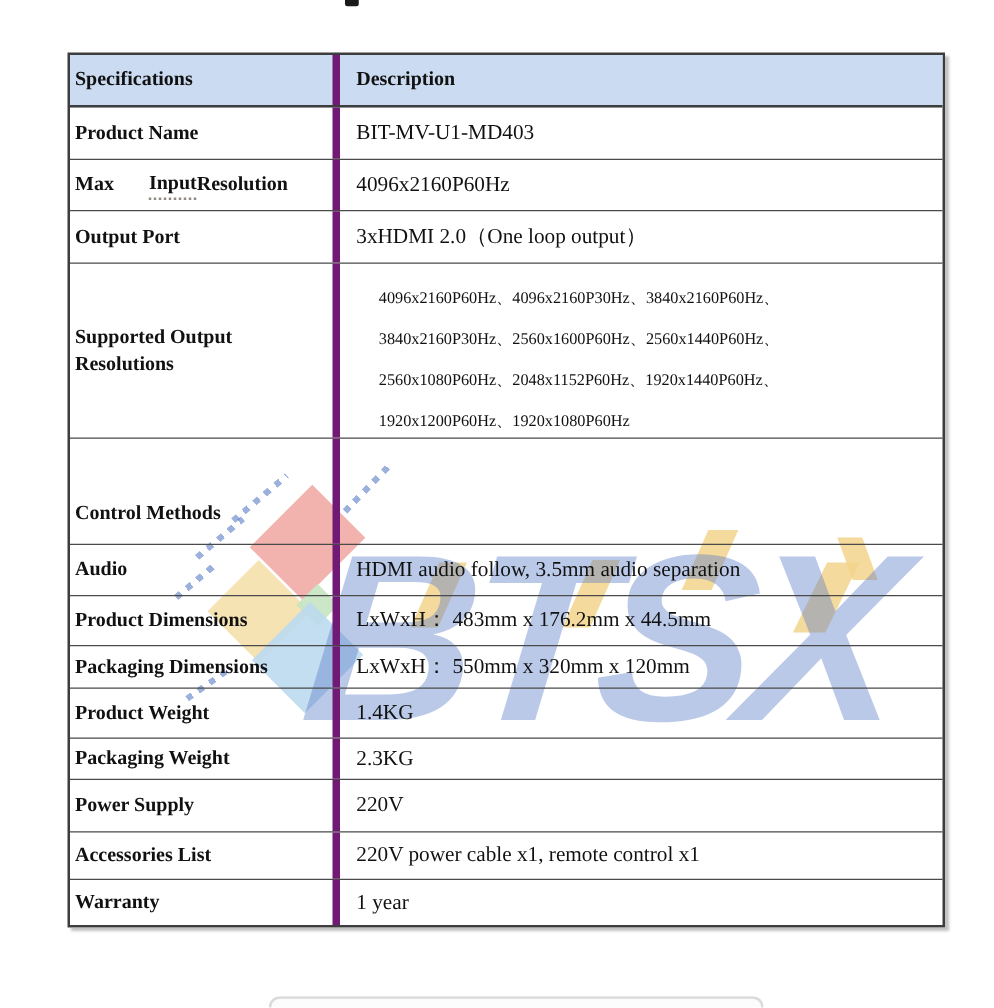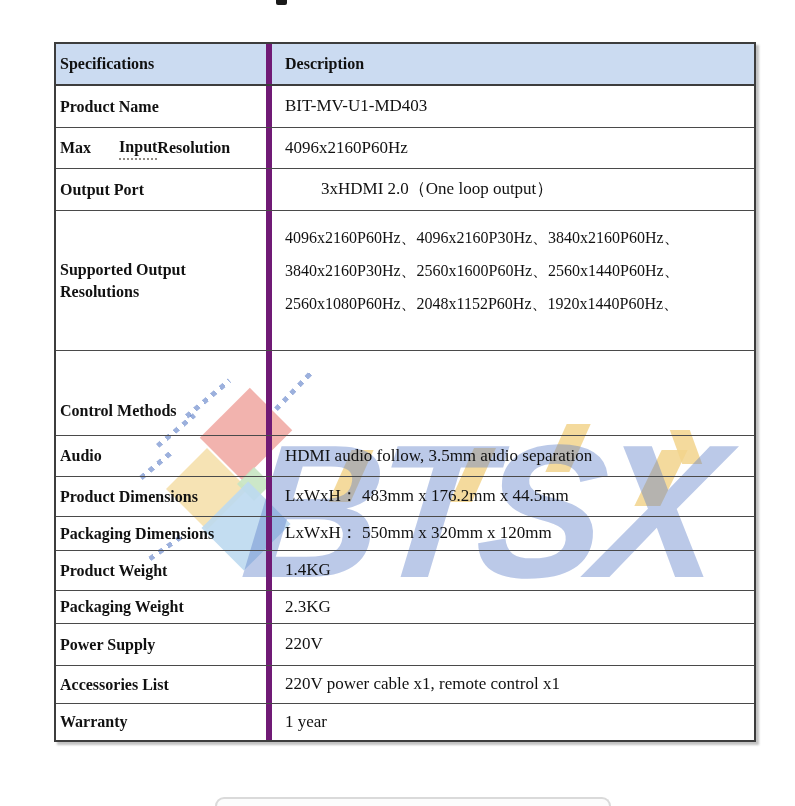--- a/index.html
+++ b/index.html
@@ -60,27 +60,27 @@
   .td{box-sizing:border-box;display:flex;align-items:center;}
   .td-label{
     width:216px;border-right:6px solid #701a75;
     padding-left:4px;padding-right:6px;
     font-weight:bold;font-size:16px;line-height:1.35;
   }
   .td-value{flex:1;padding-left:13px;padding-right:10px;font-size:17px;line-height:1.3;}
   .th{font-weight:bold;font-size:16px;}
 
   .h-header{height:42px;} .h-r0{height:42px;} .h-r1{height:41px;} .h-r2{height:41px;}
-  .h-r3{height:42px;gap:36px;} .h-r4{height:140px;} .h-r5{height:85px;} .h-r6{height:41px;}
+  .h-r3{height:42px;} .h-r4{height:140px;} .h-r5{height:85px;} .h-r6{height:41px;}
   .h-r7{height:40px;text-align:right;} .h-r8{height:34px;} .h-r9{height:40px;} .h-r10{height:33px;}
   .h-r11{height:42px;} .h-r12{height:38px;} .h-r13{height:36px;}
 
   .multiline{display:block;align-items:flex-start;}
   .res-lines{padding-top:10px;}
-  .res-lines .vline{line-height:33px;font-size:16px;}
+  .res-lines .vline{line-height:33px;font-size:13px;margin-left:18px;}
   .ctrl-lines{padding-top:7px;}
   .ctrl-lines .vline{line-height:33px;font-size:17px;}
   .label-bottom{align-items:flex-end;padding-bottom:13px;}
 
   .squiggle{
     text-decoration:none;
     border-bottom:2px dotted #8f8a84;
     padding-bottom:1px;
     margin-left:28px;
   }
@@ -143,20 +143,21 @@
     <div class="td td-label">Output Port</div>
     <div class="td td-value">3xHDMI 2.0（One loop output）</div>
   </div>
 
   <div class="tr h-r4">
     <div class="td td-label">Supported Output Resolutions</div>
     <div class="td td-value multiline res-lines">
       <div class="vline">4096x2160P60Hz、4096x2160P30Hz、3840x2160P60Hz、</div>
       <div class="vline">3840x2160P30Hz、2560x1600P60Hz、2560x1440P60Hz、</div>
       <div class="vline">2560x1080P60Hz、2048x1152P60Hz、1920x1440P60Hz、</div>
+      <div class="vline">1920x1200P60Hz、1920x1080P60Hz</div>
     </div>
   </div>
 
   <div class="tr h-r5">
     <div class="td td-label label-bottom">Control Methods</div>
   </div>
 
   <div class="tr h-r6">
     <div class="td td-label">Audio</div>
     <div class="td td-value">HDMI audio follow, 3.5mm audio separation</div>

